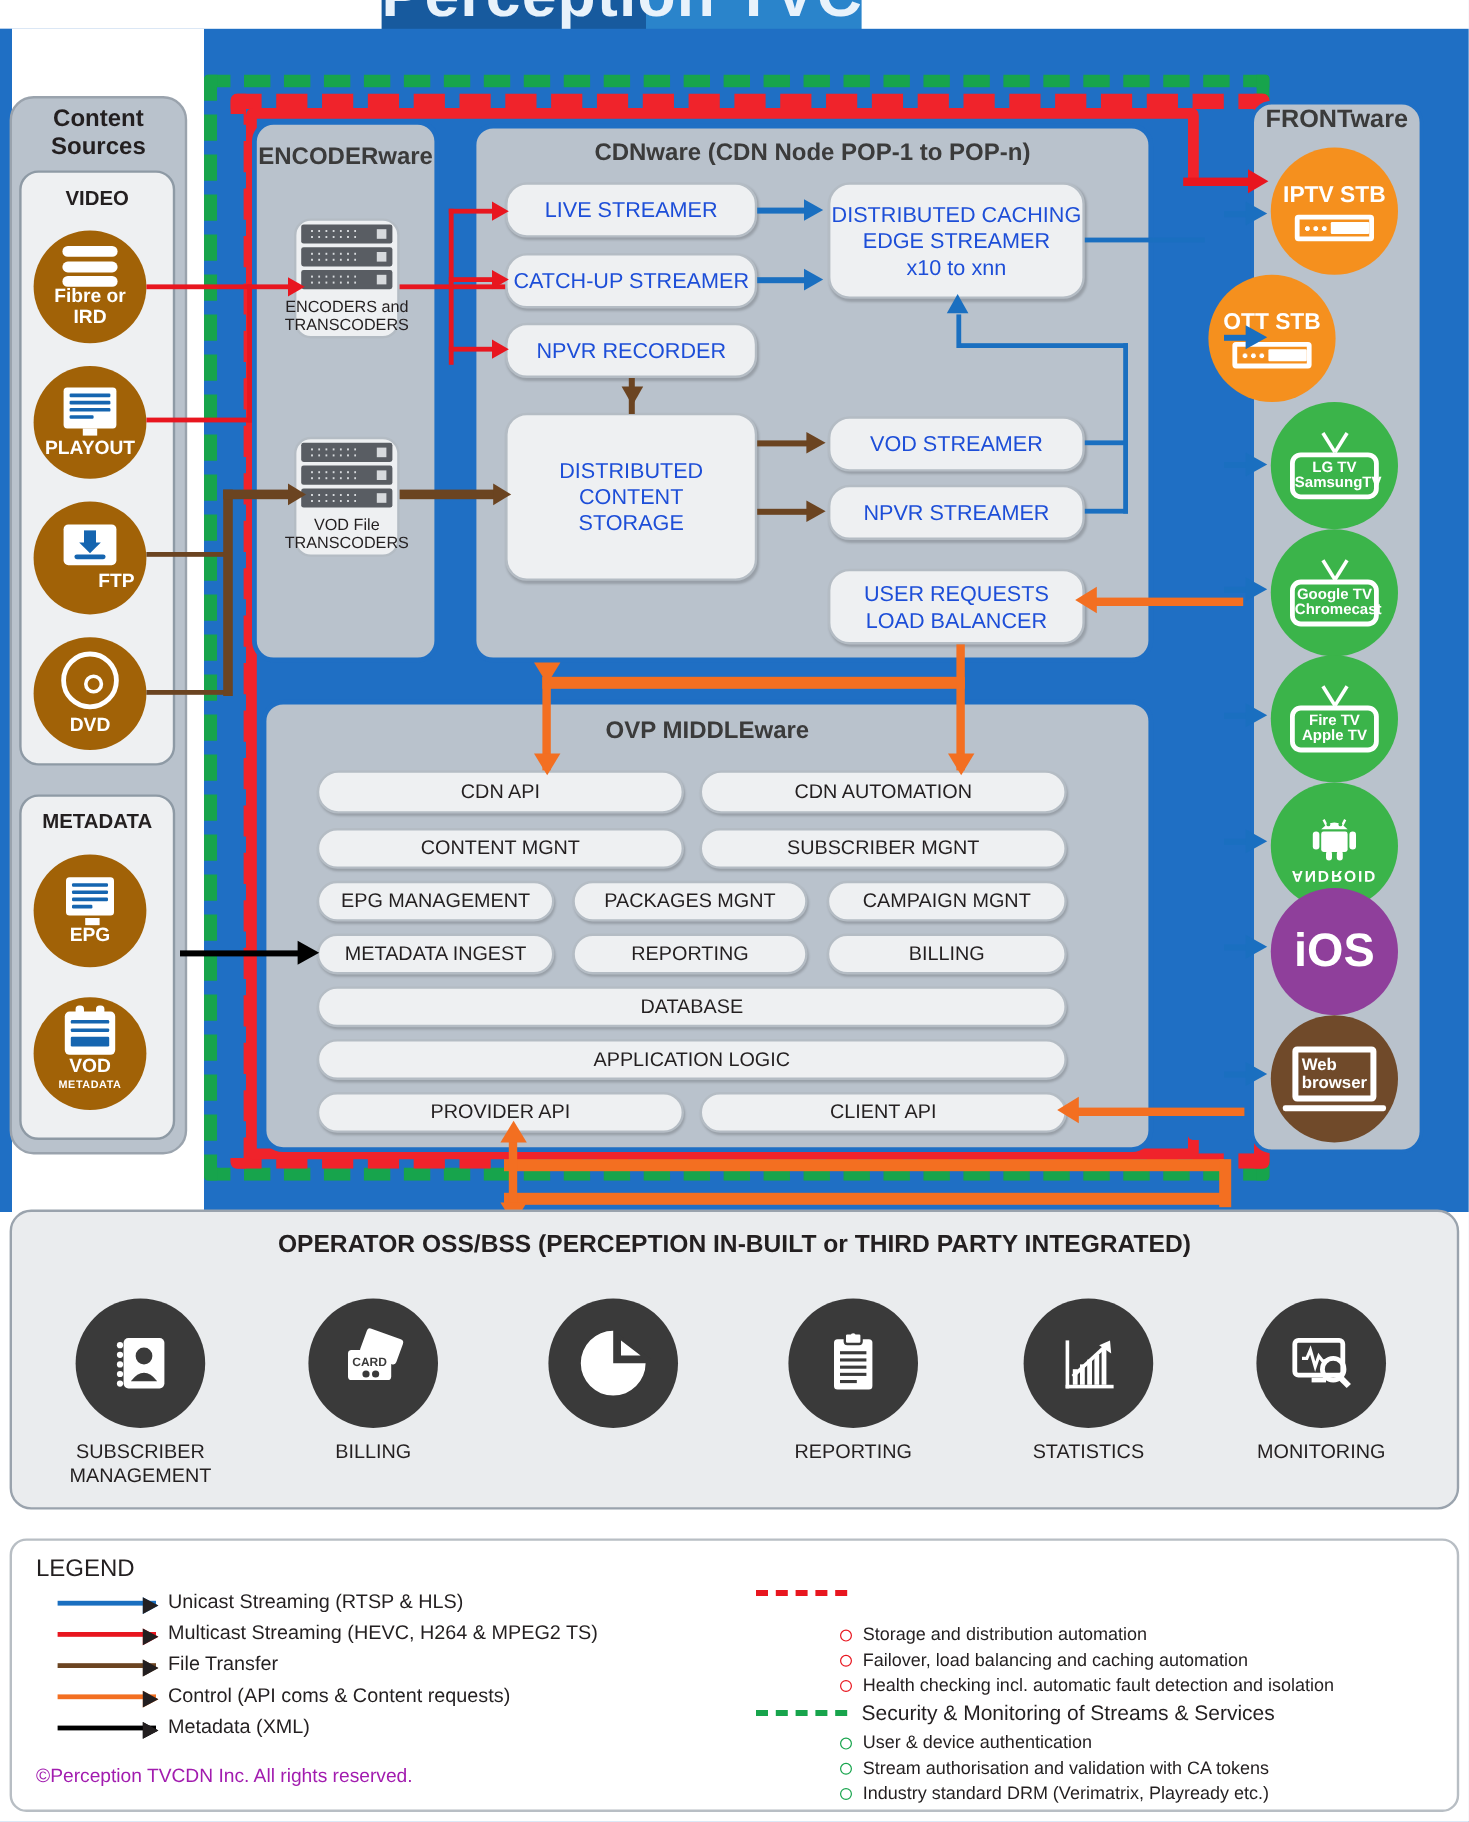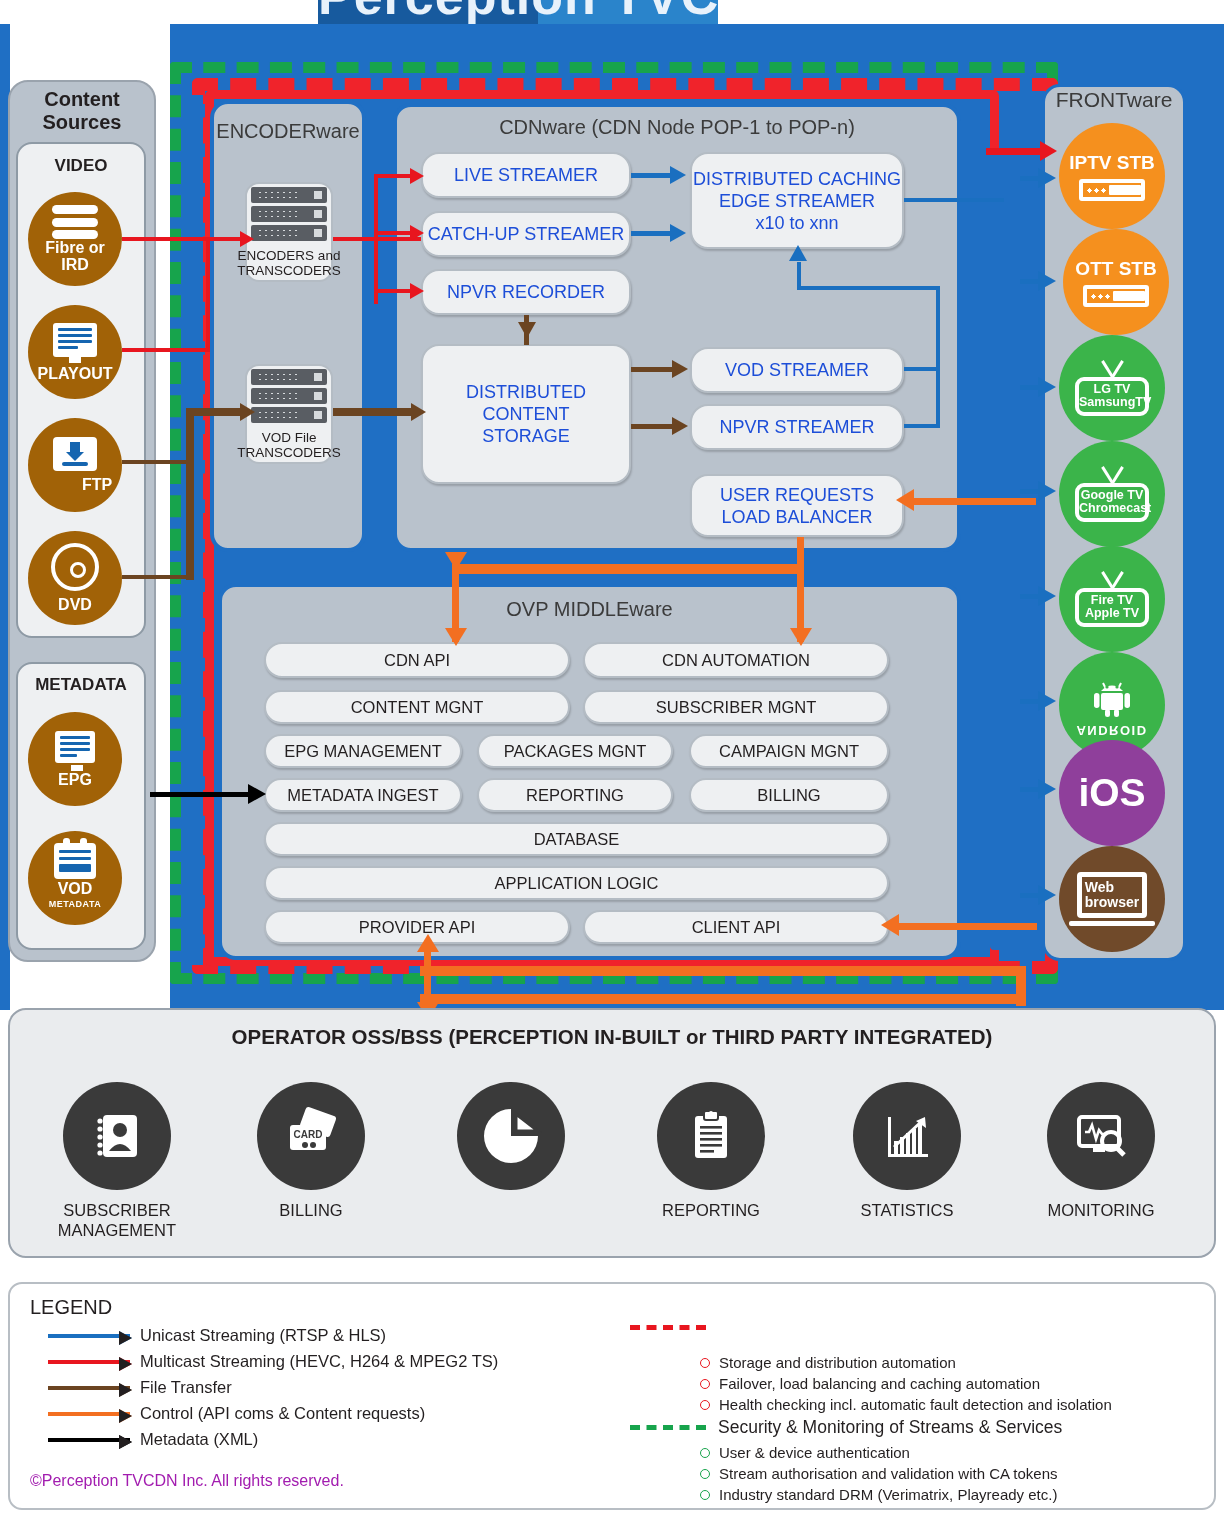--- a/index.html
+++ b/index.html
@@ -28,21 +28,21 @@
      border:13px dashed #f0232b;border-radius:6px;box-sizing:border-box;}
   #red-frame2{left:205px;top:90px;width:794px;height:876px;
      border:9px solid #f0232b;border-radius:6px;box-sizing:border-box;}
 
   
   .bluepipe{background:#1f6fc4;}
 
   
   .panel{background:#b9c2cc;border:4px solid #1f6fc4;border-radius:18px;box-sizing:border-box;}
   .panel-title{position:absolute;left:0;right:0;text-align:center;
-      font-size:20px;font-weight:normal;color:#3b3b3b;}
+      font-size:20px;font-weight:bold;color:#3b3b3b;}
 
   
   #content-sources{left:8px;top:80px;width:148px;height:882px;
       background:#b9c2cc;border:2px solid #9aa3ad;border-radius:20px;box-sizing:border-box;}
   #cs-title{left:8px;top:88px;width:148px;text-align:center;
       font-size:20px;font-weight:bold;line-height:23px;color:#231f20;}
   .subpanel{background:#eef0f2;border:2px solid #8e9aa5;border-radius:16px;box-sizing:border-box;}
   #video-panel{left:16px;top:142px;width:130px;height:496px;}
   #metadata-panel{left:16px;top:662px;width:130px;height:288px;}
   .sub-title{font-size:17px;font-weight:bold;text-align:center;color:#231f20;}
@@ -349,21 +349,21 @@
 <div class="abs" id="frontware" style="background:#b9c2cc;border:3px solid #1f6fc4;border-radius:18px;box-sizing:border-box;"></div>
 <div class="abs panel-title" style="left:1042px;top:88px;width:144px;font-size:21px;">FRONTware</div>
 
 <div class="abs dev-circle orange" style="left:1059px;top:123px;width:106px;height:106px;">
   <div style="font-size:19px;font-weight:bold;">IPTV STB</div>
   <div class="stb" style="margin-top:5px;">
       <span class="dots"></span>
       <span class="scr"></span>
     </div>
 </div>
-<div class="abs dev-circle orange" style="left:1063px;top:229px;width:106px;height:106px;">
+<div class="abs dev-circle orange" style="left:1007px;top:229px;width:106px;height:106px;">
   <div style="font-size:19px;font-weight:bold;">OTT STB</div>
   <div class="stb" style="margin-top:5px;">
       <span class="dots"></span>
       <span class="scr"></span>
     </div>
 </div>
 <div class="abs dev-circle green" style="left:1059px;top:335px;width:106px;height:106px;">
   <div class="antenna"></div>
   <div class="tvbox">LG TV<br>SamsungTV</div>
 </div>

